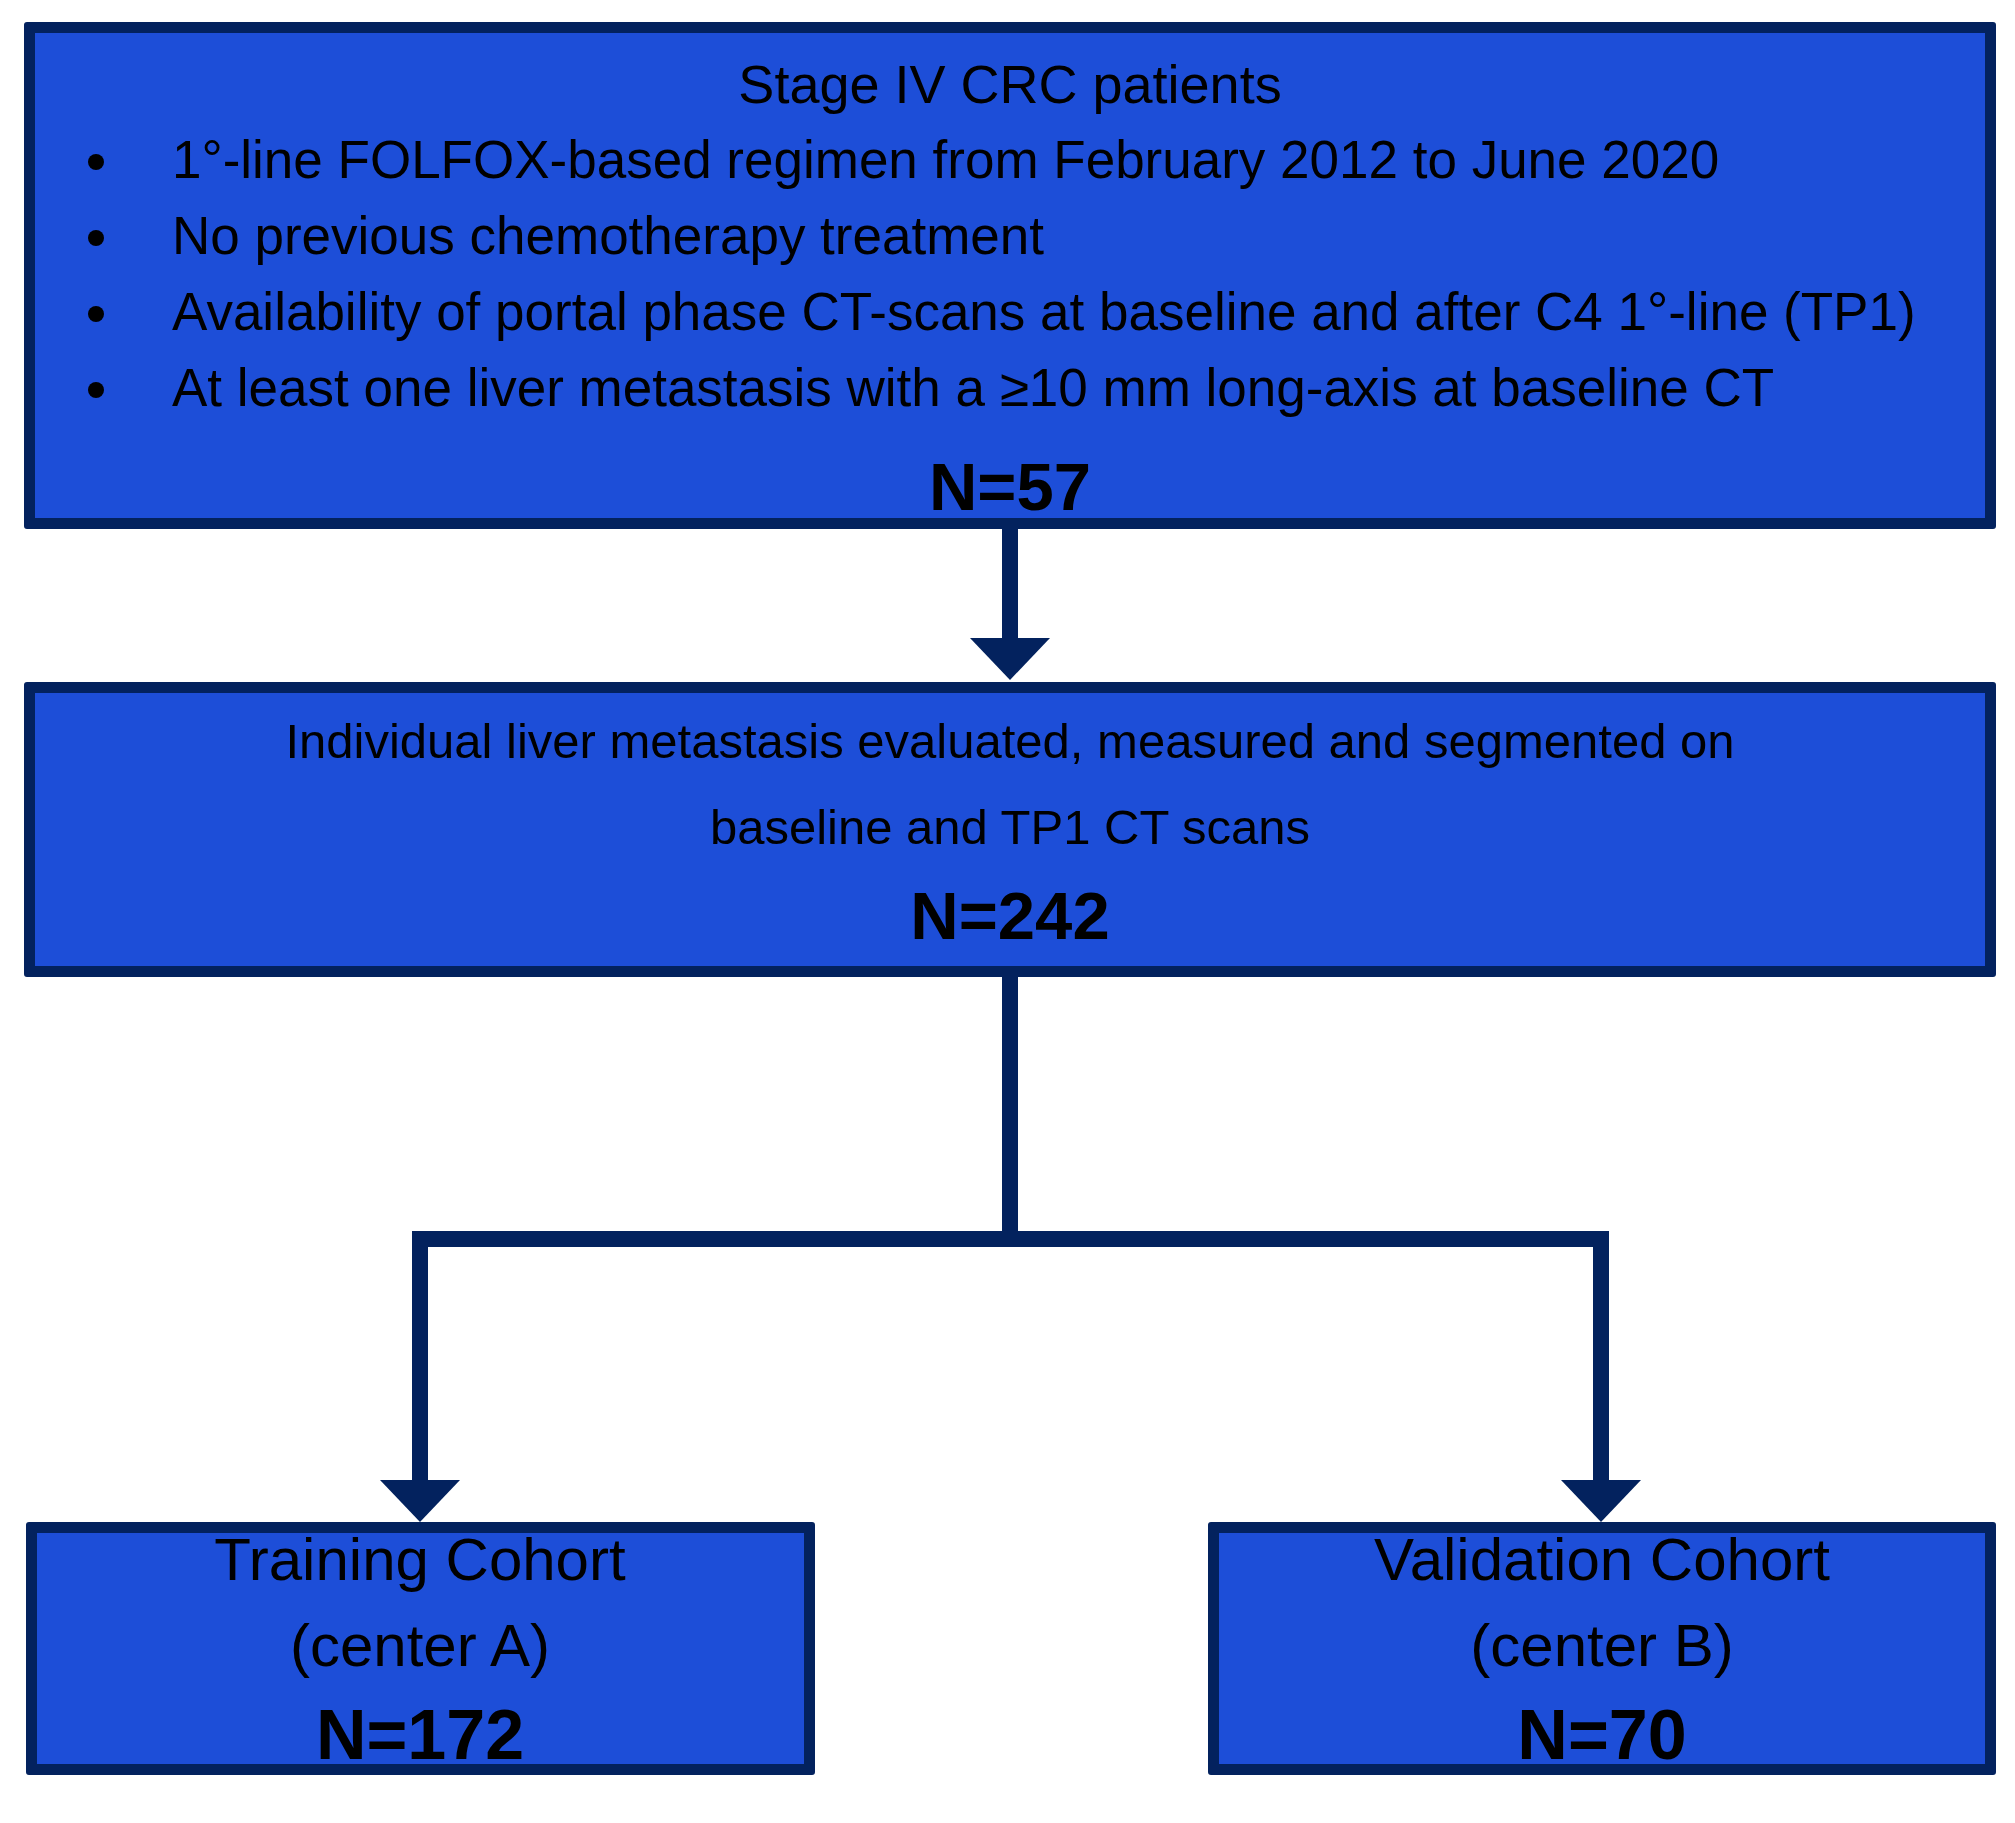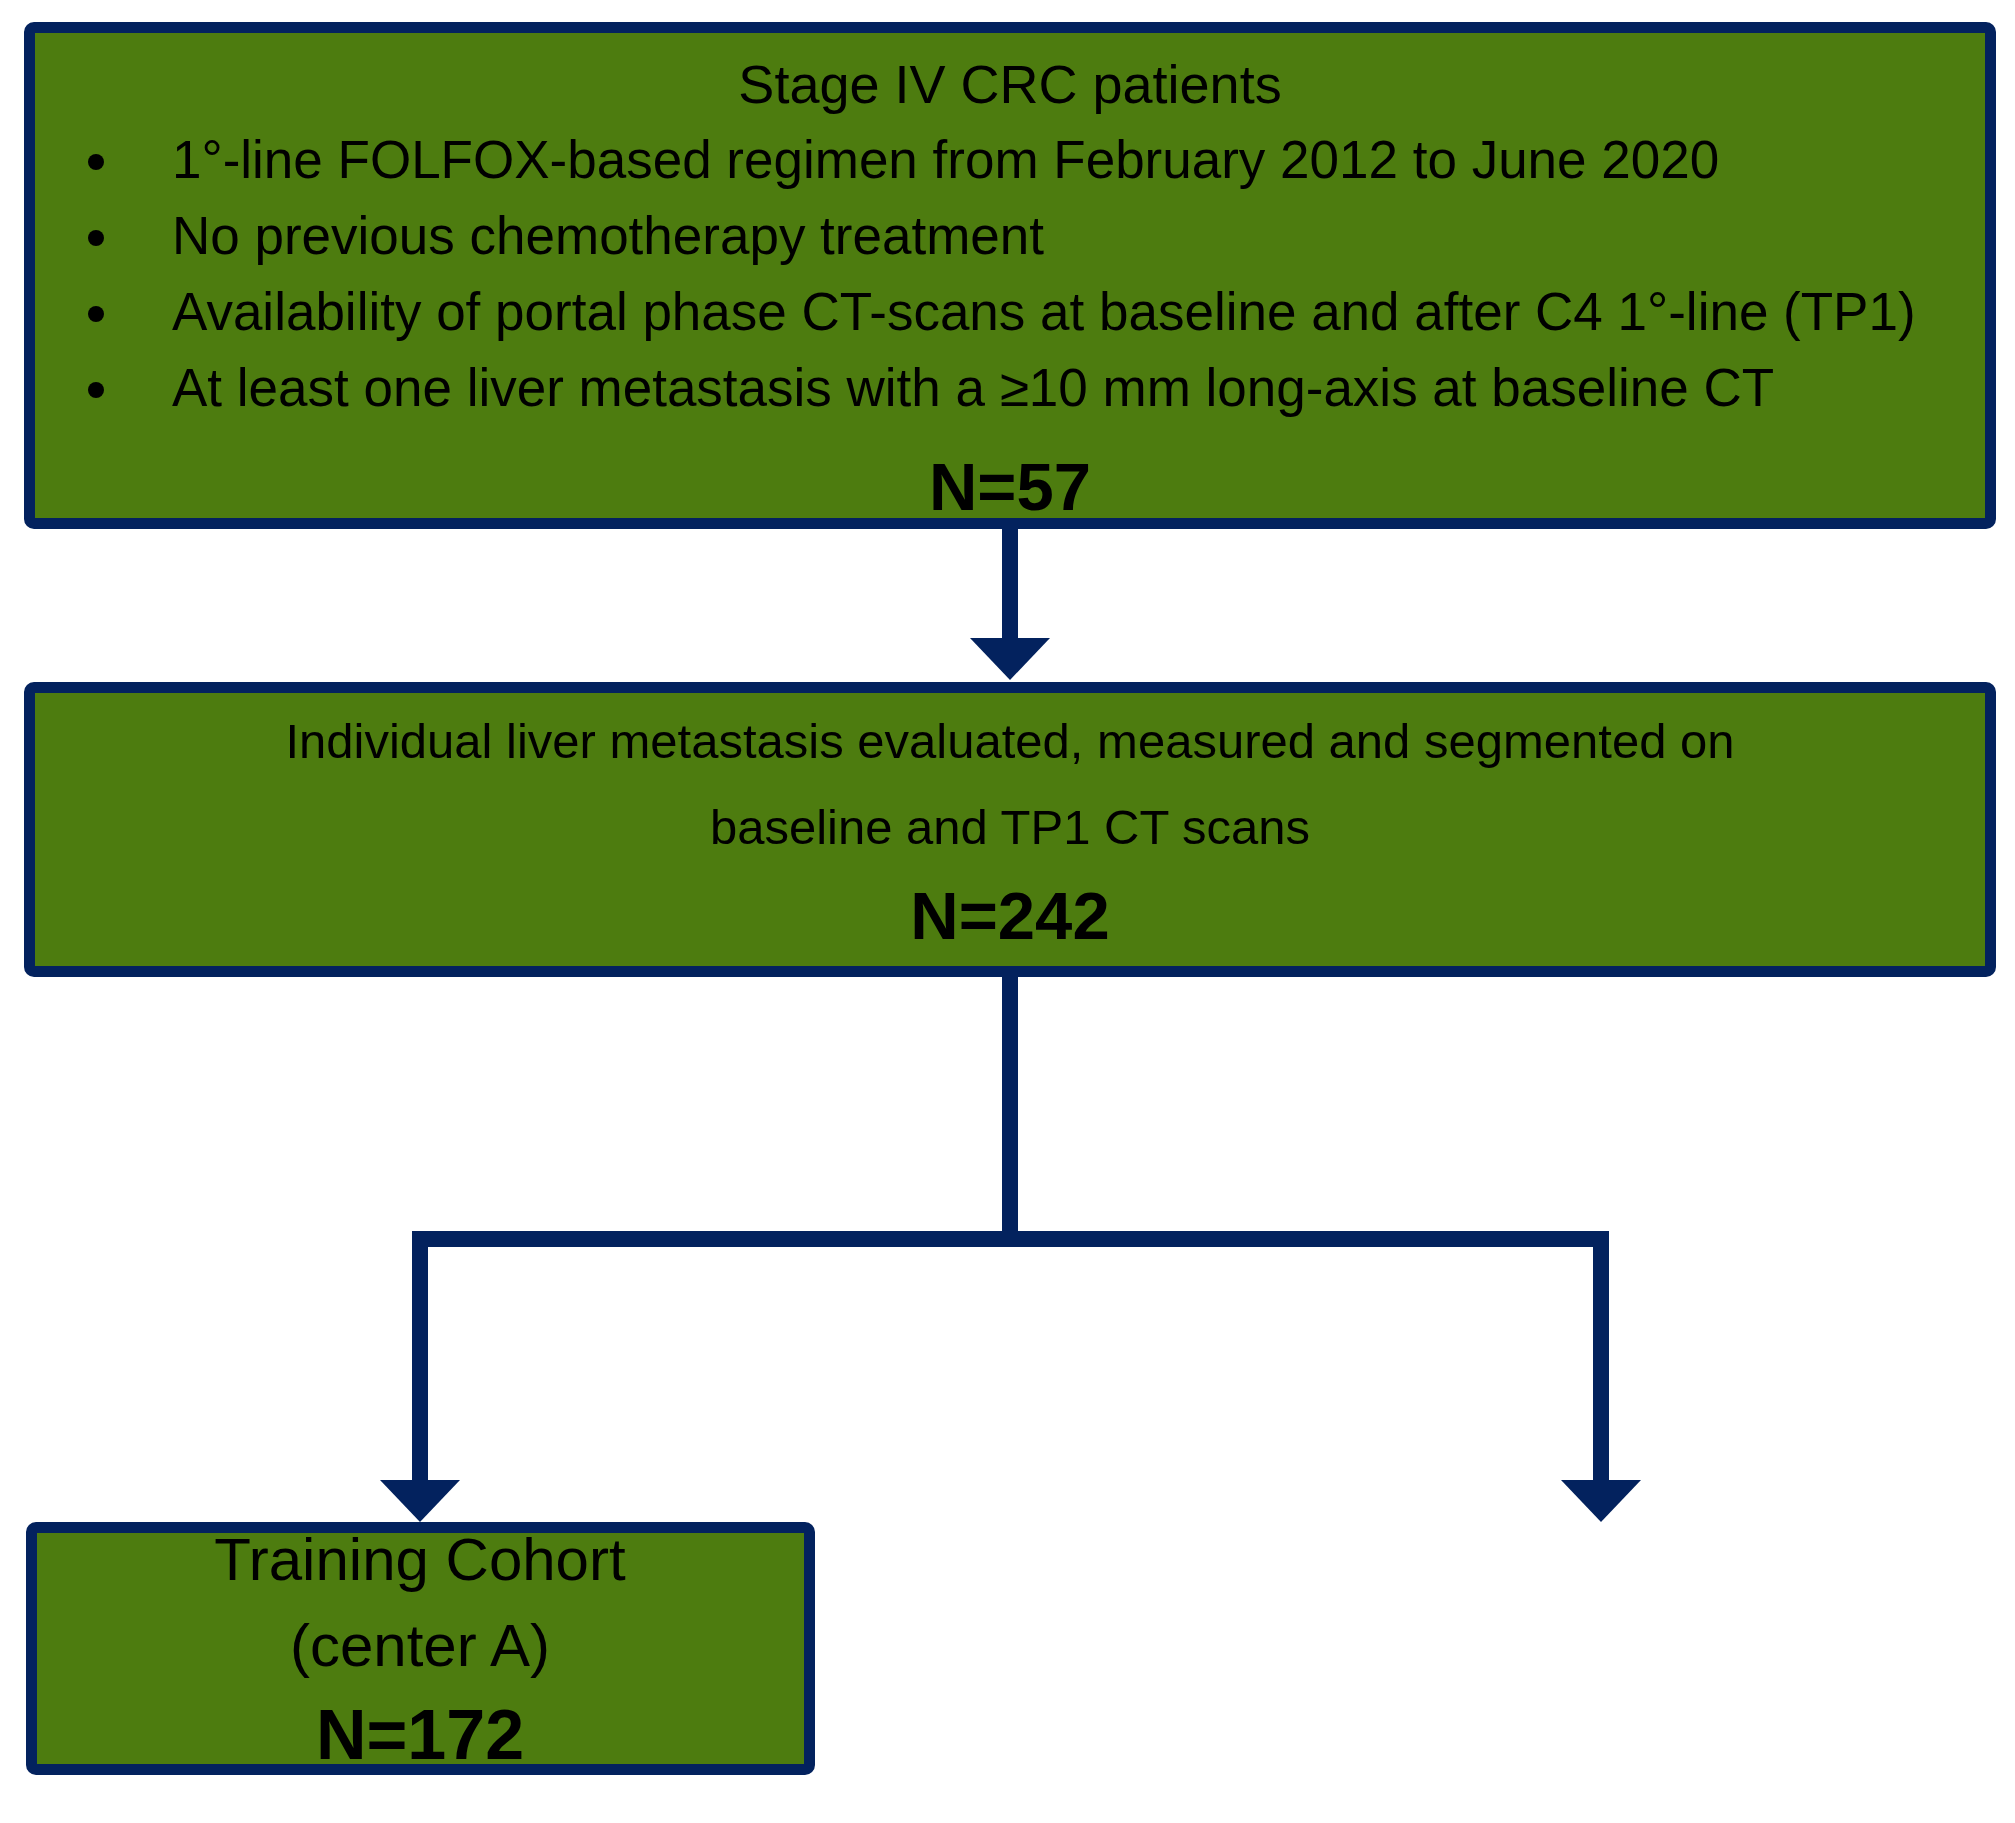--- a/index.html
+++ b/index.html
@@ -13,22 +13,22 @@
     position: relative;
     width: 2015px;
     height: 1824px;
     background: #ffffff;
     overflow: hidden;
   }
   .flowbox {
     position: absolute;
     box-sizing: border-box;
     border: 11px solid #03225E;
-    border-radius: 10px;
-    background: #4d7c0f;
+    border-radius: 3px;
+    background: #1d4ed8;
   }
   
   .top-box    { left: 24px;  top: 22px;   width: 1972px; height: 507px; padding: 13px 22px 0 22px; }
   .top-title  { text-align: center; font-size: 54px; line-height: 76px; }
   .bullet-row { display: flex; align-items: flex-end; font-size: 53px; line-height: 76px; }
   .bullet-dot {
     flex: 0 0 auto;
     width: 16px; height: 16px;
     margin-left: 31px; margin-right: 68px;
     border-radius: 50%;
@@ -123,15 +123,20 @@
   <div class="conn v-split-right"></div>
   <div class="arrowhead ah-left"></div>
   <div class="arrowhead ah-right"></div>
 
   <div class="flowbox cohort-box train-box">
     <div class="cohort-title">Training Cohort</div>
     <div class="cohort-sub">(center A)</div>
     <div class="cohort-count">N=172</div>
   </div>
 
+  <div class="flowbox cohort-box valid-box">
+    <div class="cohort-title">Validation Cohort</div>
+    <div class="cohort-sub">(center B)</div>
+    <div class="cohort-count">N=70</div>
+  </div>
 
 </div>
 
 
 </body></html>

